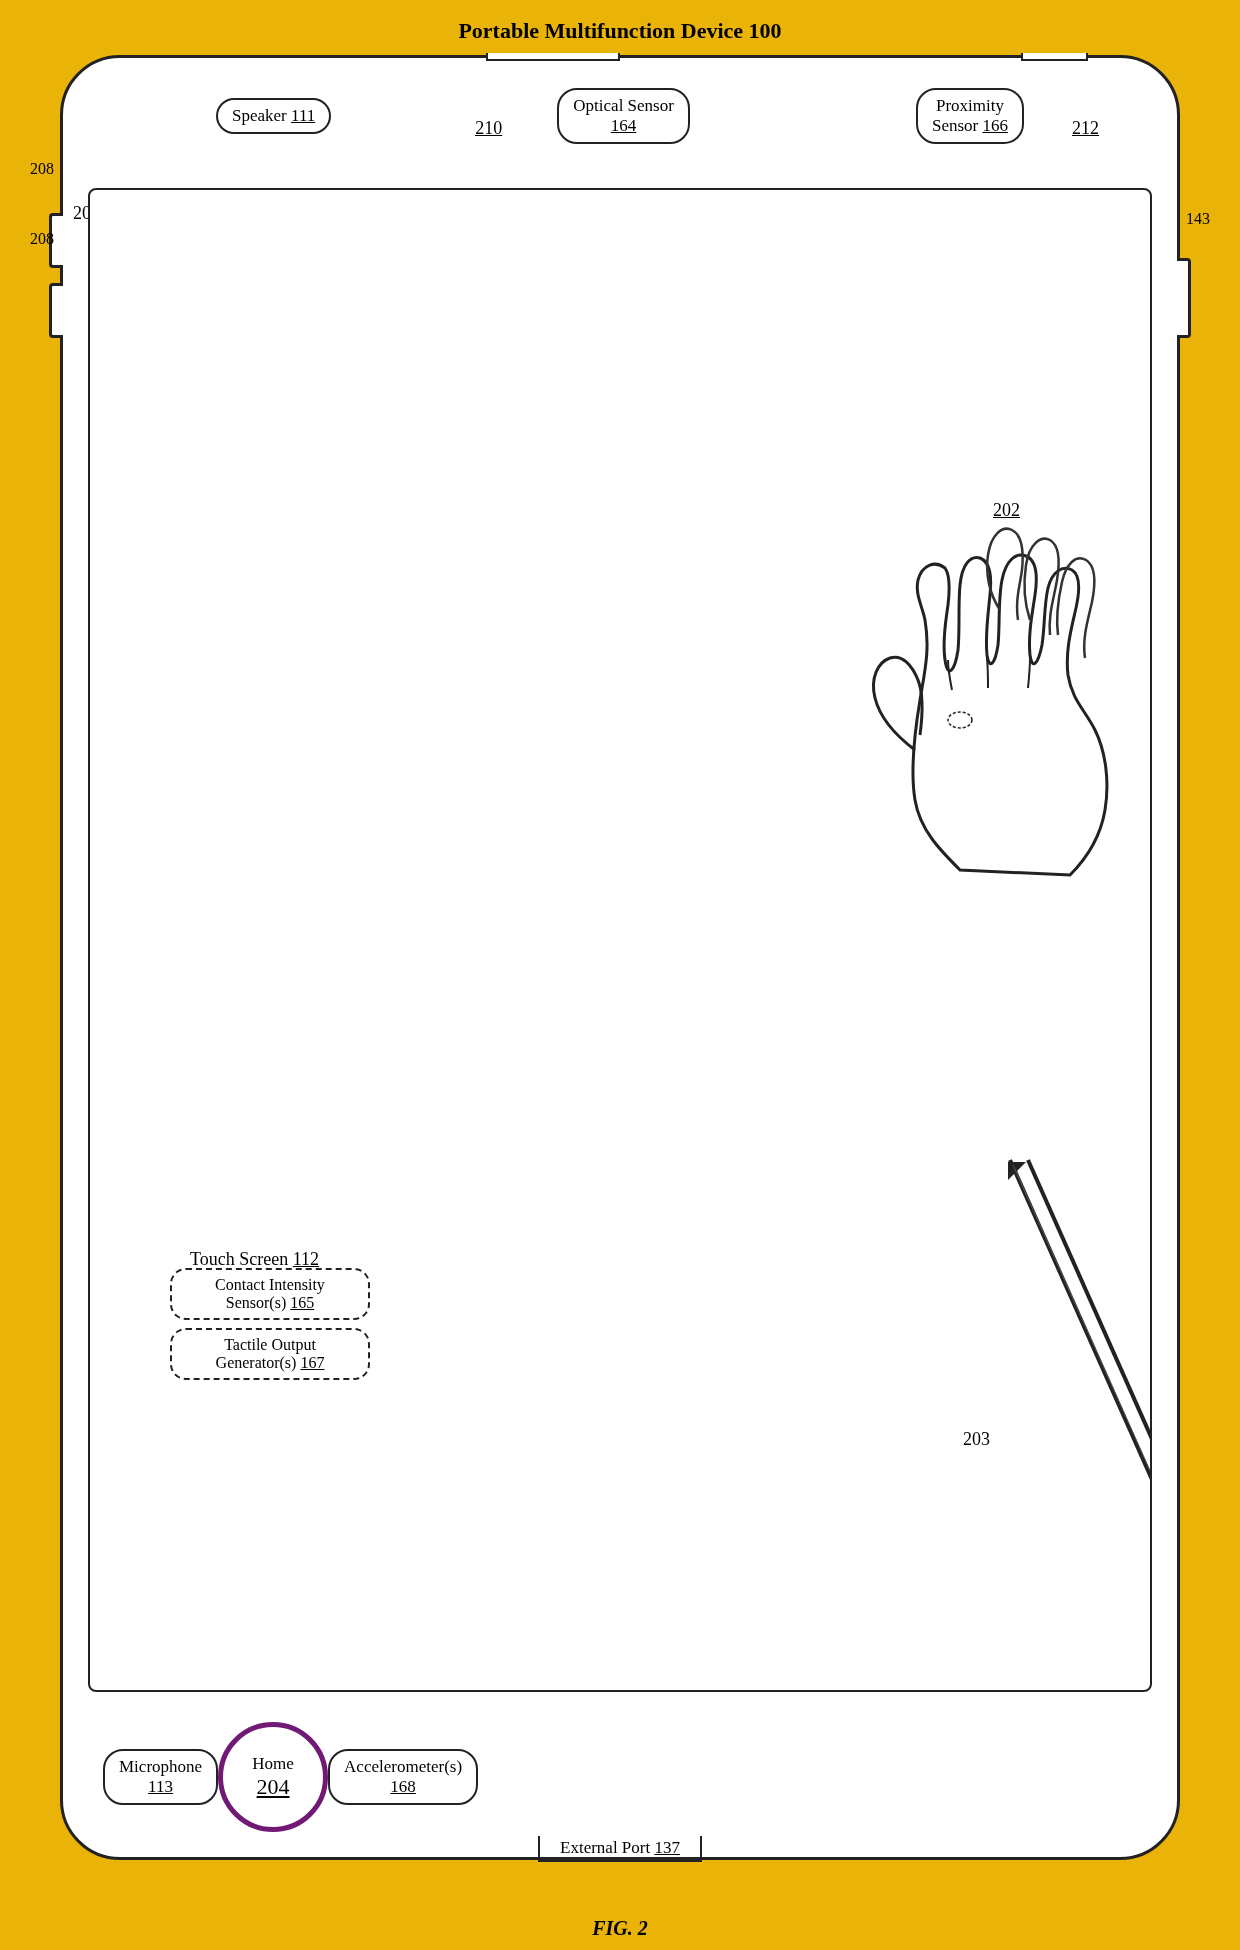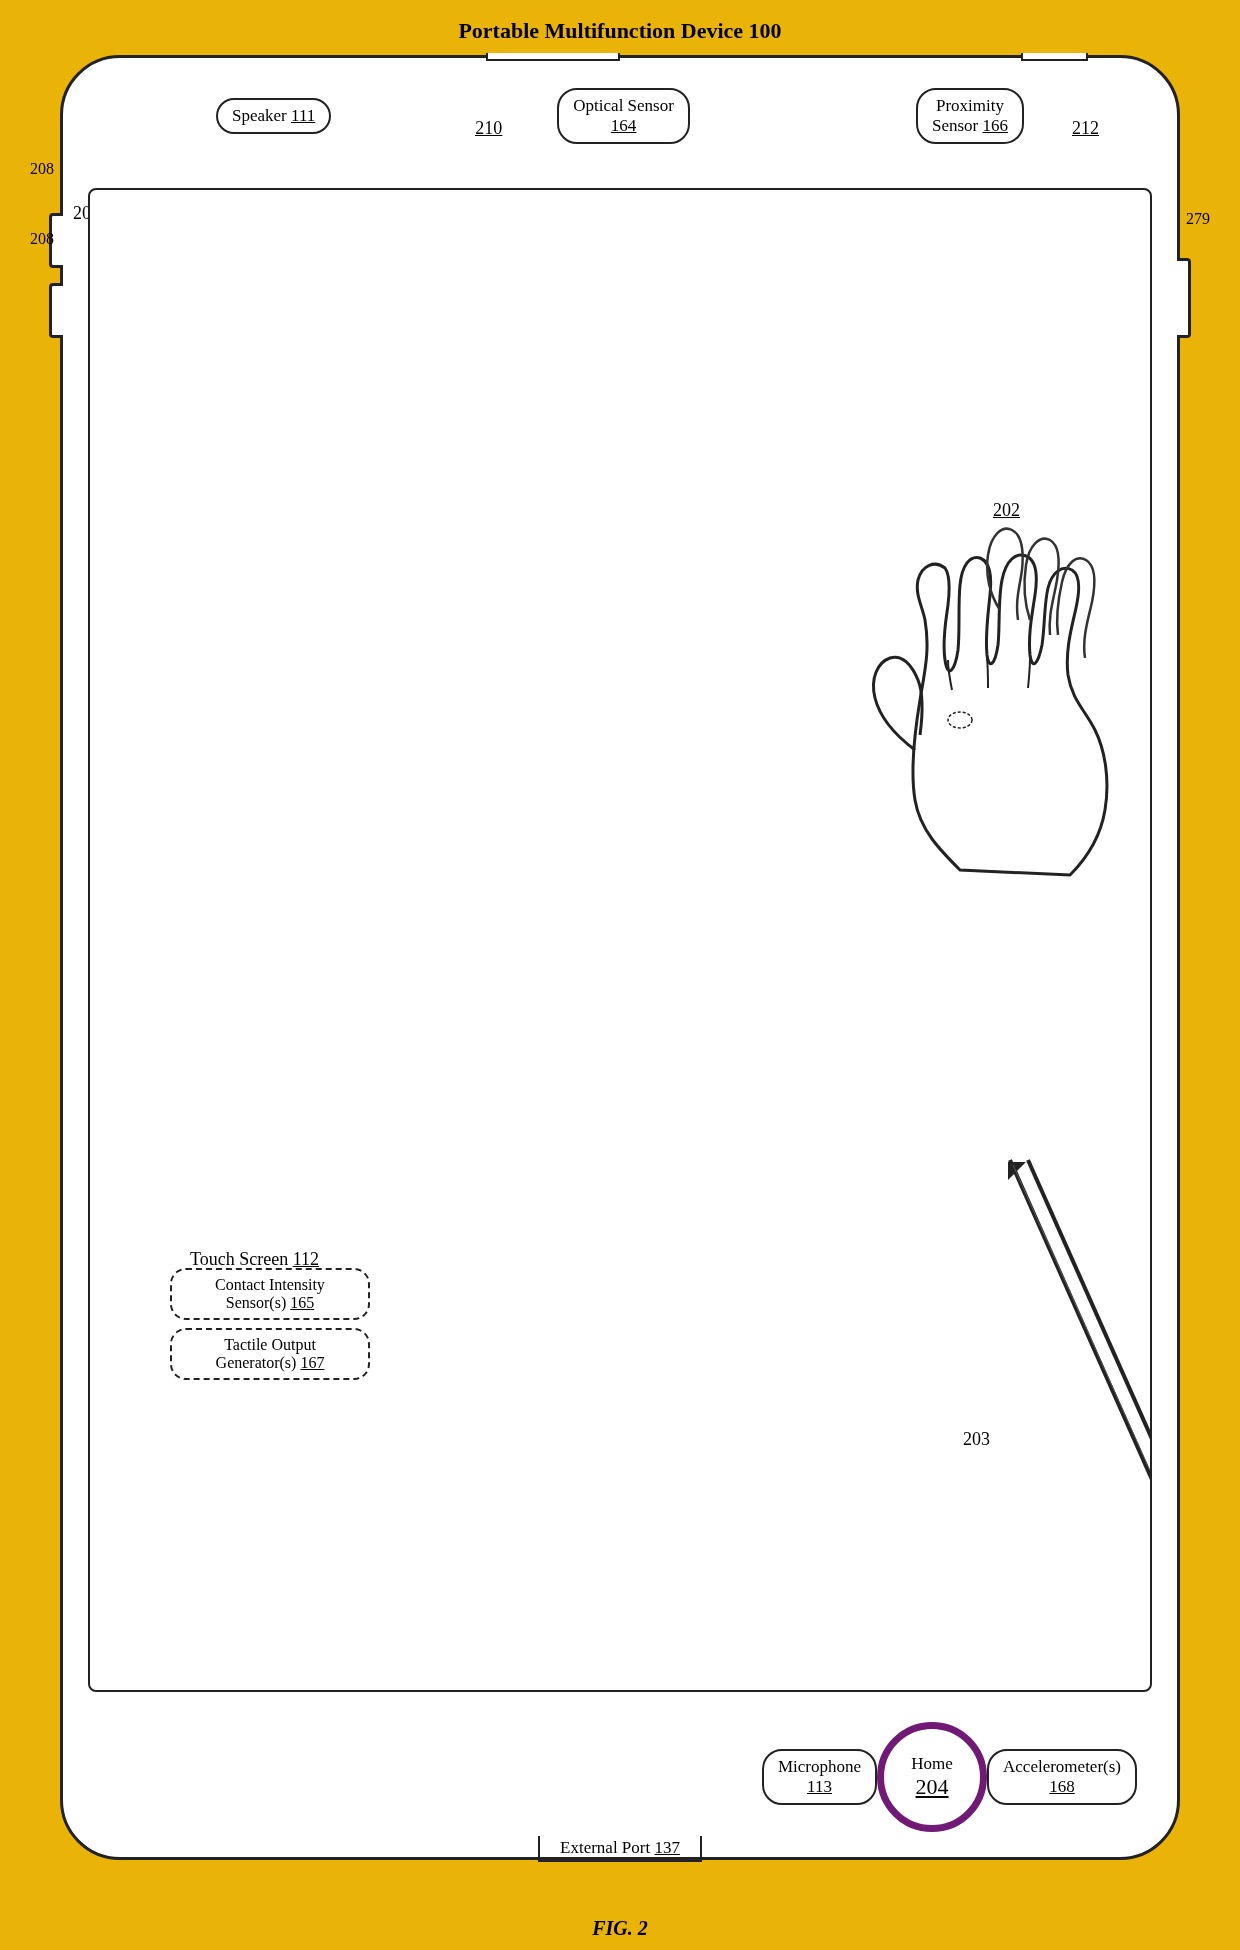--- a/index.html
+++ b/index.html
@@ -243,27 +243,27 @@
       pointer-events: none;
     }
 
     
     .bottom-components {
       position: absolute;
       bottom: 25px;
       left: 0;
       right: 0;
       display: flex;
-      justify-content: flex-end;
+      justify-content: flex-start;
       align-items: center;
       padding: 0 40px;
     }
 
     .home-button {
-      border: 7px solid #701a75;
+      border: 5px solid #701a75;
       border-radius: 50%;
       width: 110px;
       height: 110px;
       display: flex;
       flex-direction: column;
       align-items: center;
       justify-content: center;
       font-size: 17px;
       text-align: center;
       background: #fff;
@@ -436,20 +436,20 @@
 
   </div>
 
   <div class="side-label-208-top">
     <span>208</span>
   </div>
   <div class="side-label-208-bot">
     <span>208</span>
   </div>
   <div class="side-label-206">
-    <span>279</span>
+    <span>143</span>
   </div>
 
   <div class="fig-caption">
     <span>FIG. 2</span>
   </div>
 
 </div>
 
 </body></html>

